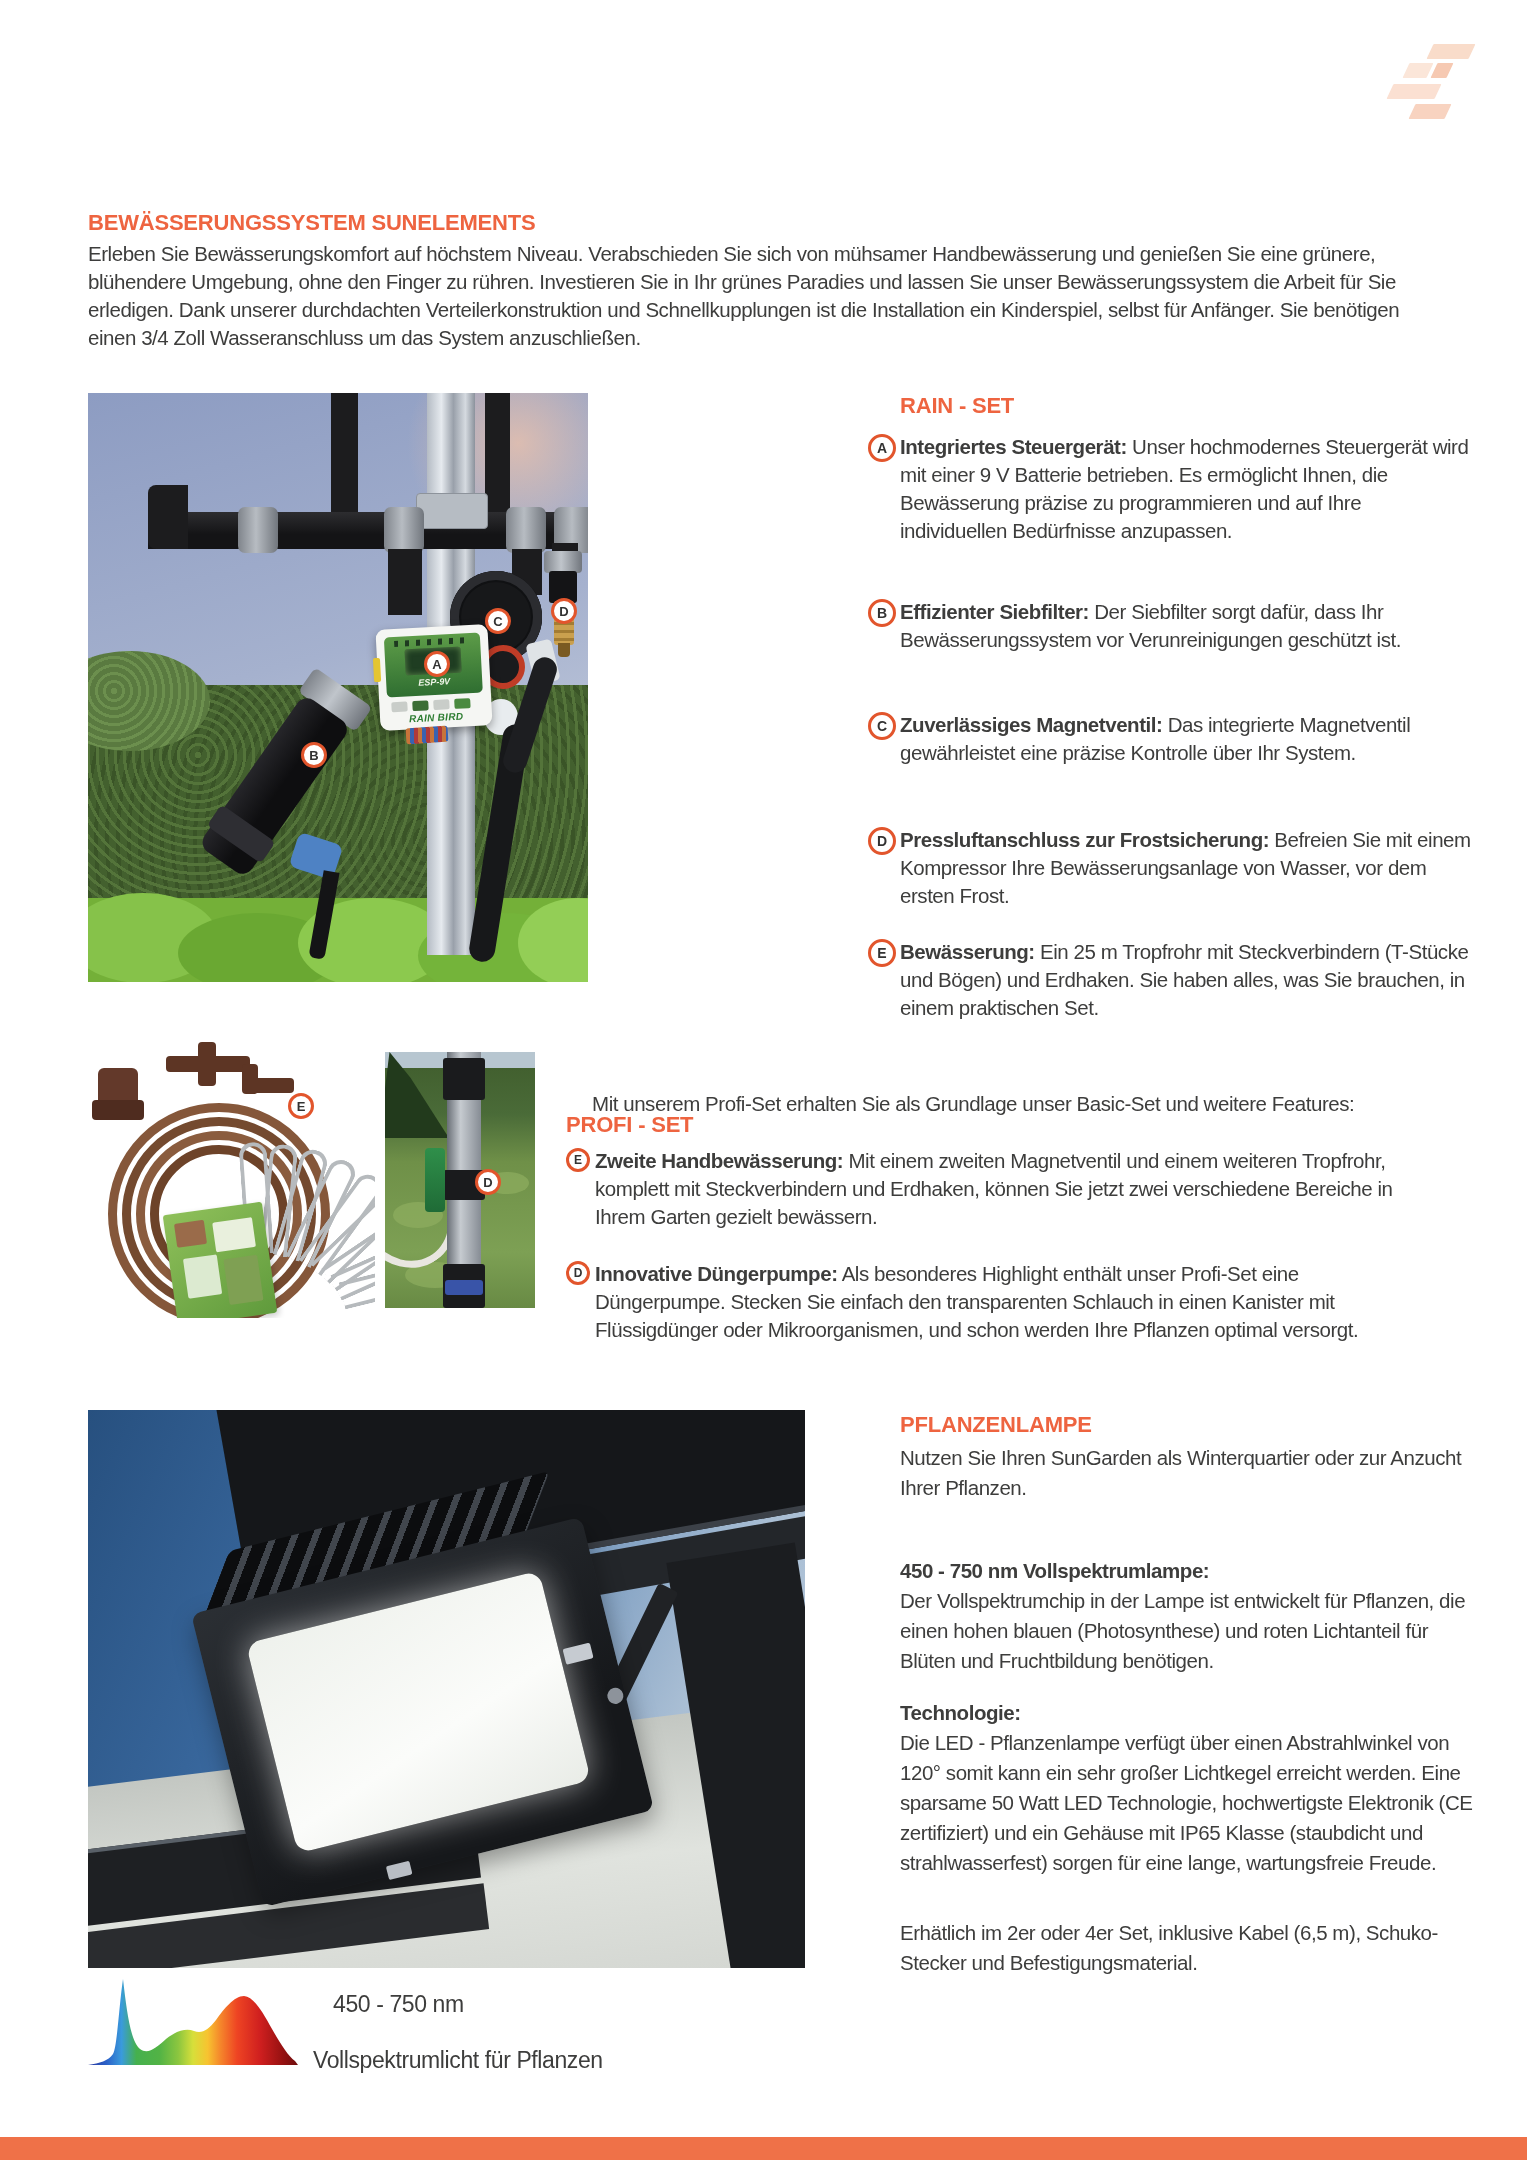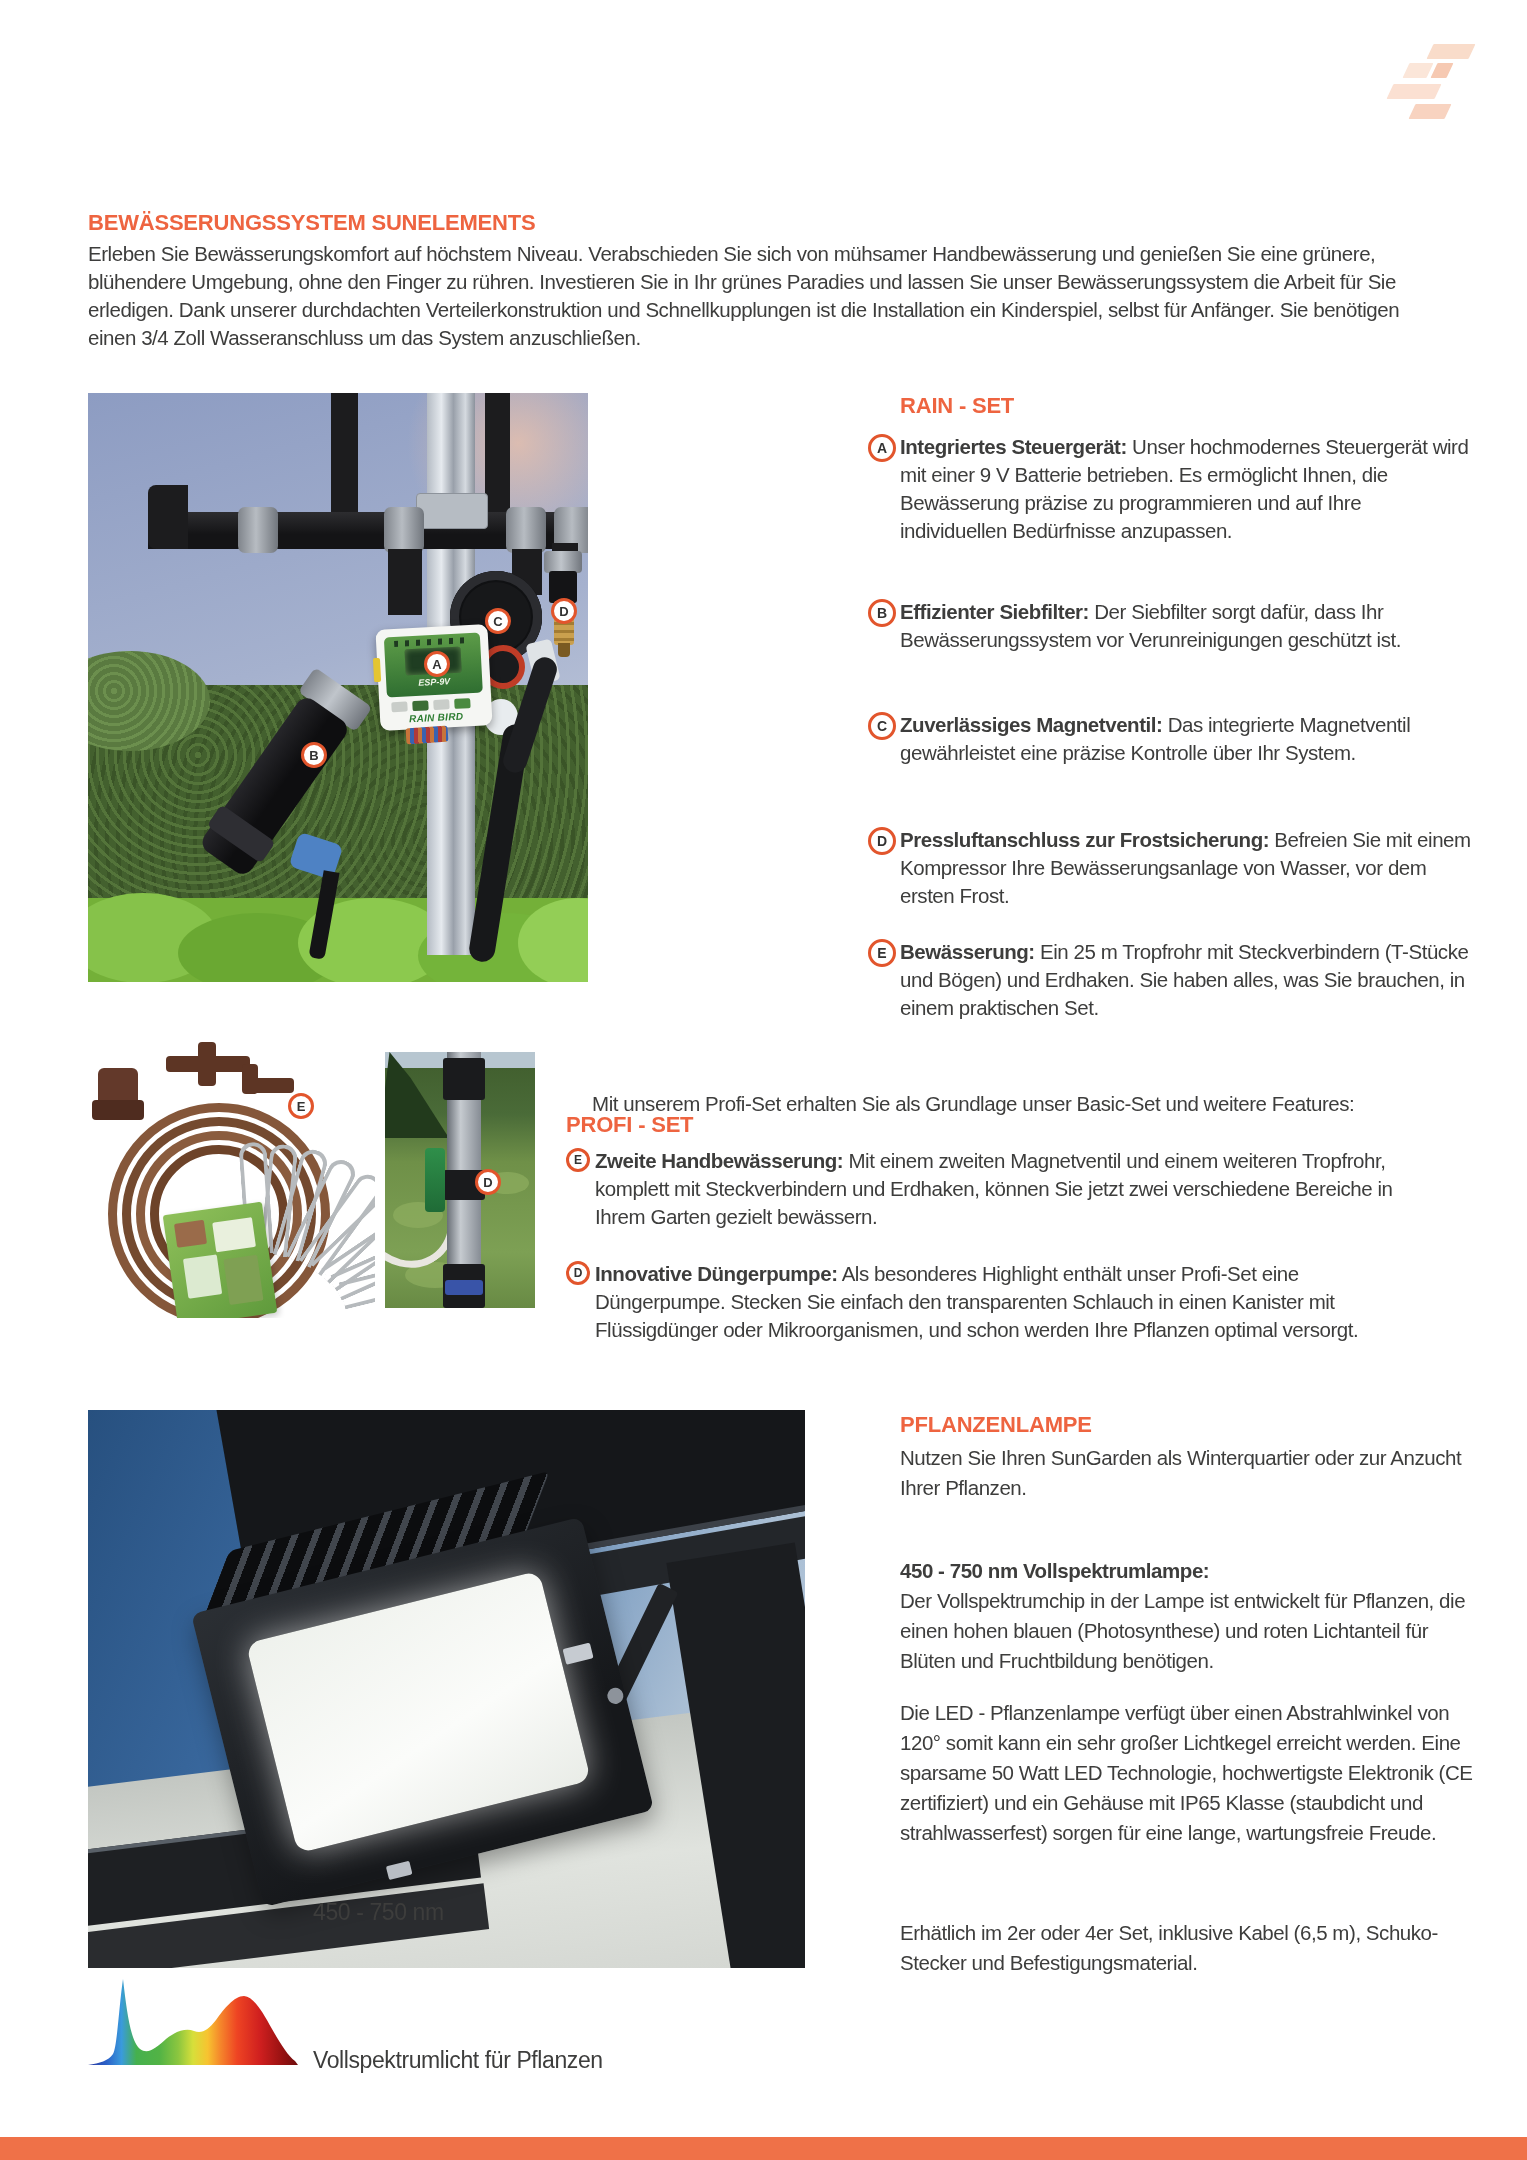--- a/index.html
+++ b/index.html
@@ -312,21 +312,21 @@
   </div>
 
   <div class="h-orange" style="left:900px;top:1412px;">PFLANZENLAMPE</div>
   <div class="lblock pf" style="top:1443px;">
     <span>Nutzen Sie Ihren SunGarden als Winterquartier oder zur Anzucht Ihrer Pflanzen.</span>
   </div>
   <div class="lblock pf" style="top:1556px;">
     <b>450 - 750 nm Vollspektrumlampe:</b><span>Der Vollspektrumchip in der Lampe ist entwickelt für Pflanzen, die einen hohen blauen (Photosynthese) und roten Lichtanteil für Blüten und Fruchtbildung benötigen.</span>
   </div>
   <div class="lblock pf" style="top:1698px;">
-    <span>Die LED - Pflanzenlampe verfügt über einen Abstrahlwinkel von 120° somit kann ein sehr großer Lichtkegel erreicht werden. Eine sparsame 50 Watt LED Technologie, hochwertigste Elektronik (CE zertifiziert) und ein Gehäuse mit IP65 Klasse (staubdicht und strahlwasserfest) sorgen für eine lange, wartungsfreie Freude.</span>
+    <b>Technologie:</b><span>Die LED - Pflanzenlampe verfügt über einen Abstrahlwinkel von 120° somit kann ein sehr großer Lichtkegel erreicht werden. Eine sparsame 50 Watt LED Technologie, hochwertigste Elektronik (CE zertifiziert) und ein Gehäuse mit IP65 Klasse (staubdicht und strahlwasserfest) sorgen für eine lange, wartungsfreie Freude.</span>
   </div>
   <div class="lblock pf" style="top:1918px;">
     <span>Erhätlich im 2er oder 4er Set, inklusive Kabel (6,5 m), Schuko-Stecker und Befestigungsmaterial.</span>
   </div>
 
   <svg id="spectrum" class="abs" viewBox="0 0 210 98">
     <defs>
       <linearGradient id="sg" x1="0" y1="0" x2="1" y2="0">
         <stop offset="0" stop-color="#2b3a9e"></stop>
         <stop offset="0.09" stop-color="#2b62c9"></stop>
@@ -338,18 +338,18 @@
         <stop offset="0.57" stop-color="#f7c330"></stop>
         <stop offset="0.63" stop-color="#f5872b"></stop>
         <stop offset="0.71" stop-color="#ee4423"></stop>
         <stop offset="0.82" stop-color="#cf1f1f"></stop>
         <stop offset="0.92" stop-color="#9a1212"></stop>
         <stop offset="1" stop-color="#6e0d0d"></stop>
       </linearGradient>
     </defs>
     <path fill="url(#sg)" d="M0 93 C12 91 20 89 25 82 C29 76 31 34 35 7 C39 42 43 70 52 77 C60 83 68 76 78 67 C88 59 98 56 106 59 C114 62 120 58 128 48 C136 37 146 24 156 24 C166 25 174 39 184 57 C192 71 200 84 207 89 L210 93 Z"></path>
   </svg>
-  <div class="spec-label" style="top:1896px;">450 - 750 nm</div>
+  <div class="spec-label" style="top:1988px;margin-left:20px;">450 - 750 nm</div>
   <div class="spec-label" style="top:2044px;">Vollspektrumlicht für Pflanzen</div>
 
   <div class="abs" id="footer-bar"></div>
 
 </div>
 
 </body></html>

